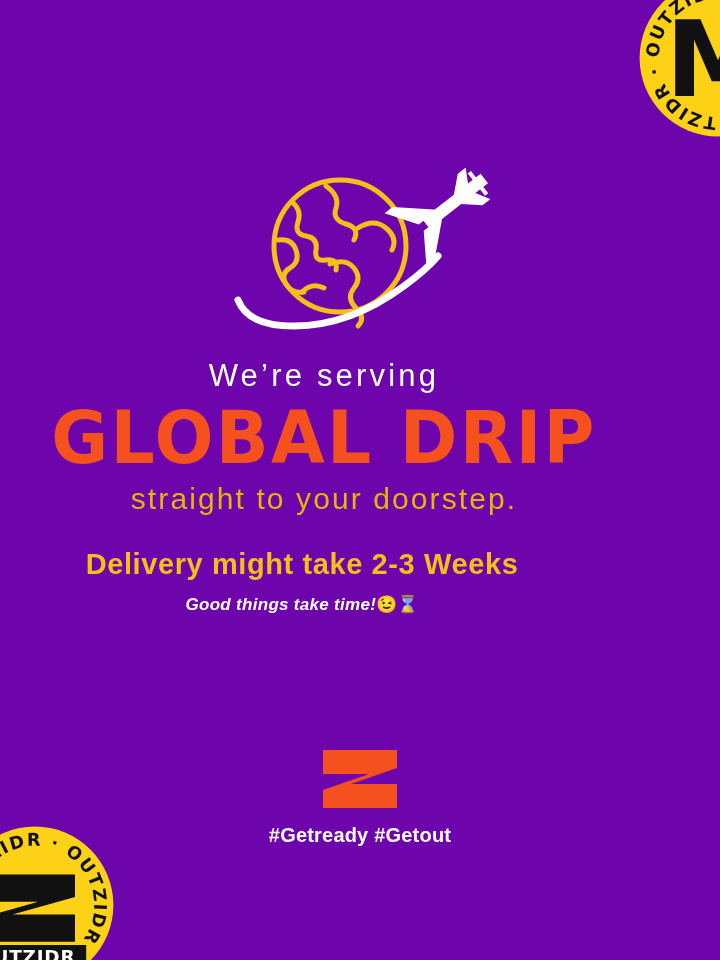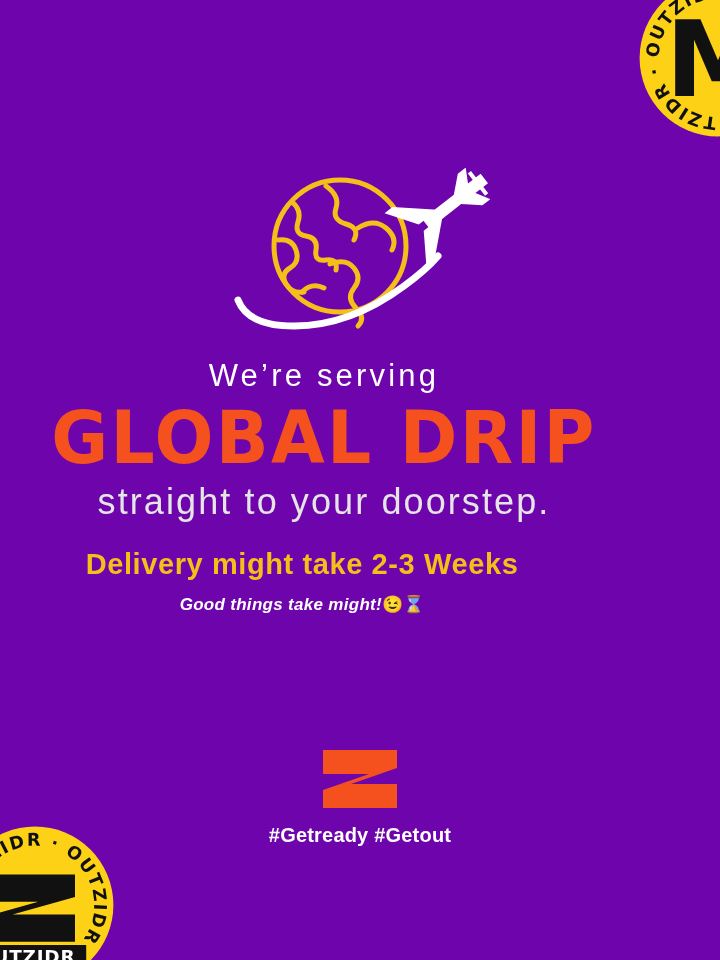--- a/index.html
+++ b/index.html
@@ -59,22 +59,22 @@
     font-size: 62px;
     font-weight: 900;
     letter-spacing: 2px;
     line-height: 1.0;
     margin: 14px 0 10px 0;
     font-family: "DejaVu Sans", sans-serif;
     transform: scaleX(1.12) scaleY(1.18);
     transform-origin: center center;
   }
   .line-straight {
-    color: #e5e5e5;
-    font-size: 36px;
+    color: #eab308;
+    font-size: 30px;
     font-weight: 300;
     letter-spacing: 2.1px;
     line-height: 1.05;
     margin: 14px 0 0 0;
   }
 
   #delivery {
     position: absolute;
     left: 0;
     top: 548px;
@@ -145,21 +145,21 @@
 
   <div id="copy">
     <p class="line-serving">We’re serving</p>
     <p class="line-global">GLOBAL DRIP</p>
     <p class="line-straight">straight to your doorstep.</p>
   </div>
 
   <div id="delivery">
     <p class="line-delivery">Delivery might take 2-3 Weeks</p>
     <p class="line-goodthings">
-      <span>Good things take might!</span><span class="emoji">😉</span><span class="emoji">⌛</span>
+      <span>Good things take time!</span><span class="emoji">😉</span><span class="emoji">⌛</span>
     </p>
   </div>
 
   <div id="footer">
     <svg id="zlogo" width="78" height="62" viewBox="0 0 78 62" xmlns="http://www.w3.org/2000/svg">
       <path d="M2 2 L76 2 L76 20 L30 36 L76 36 L76 60 L2 60 L2 42 L48 26 L2 26 Z" fill="#F4511E"></path>
     </svg>
     <p class="hashtags">#Getready #Getout</p>
   </div>
 

